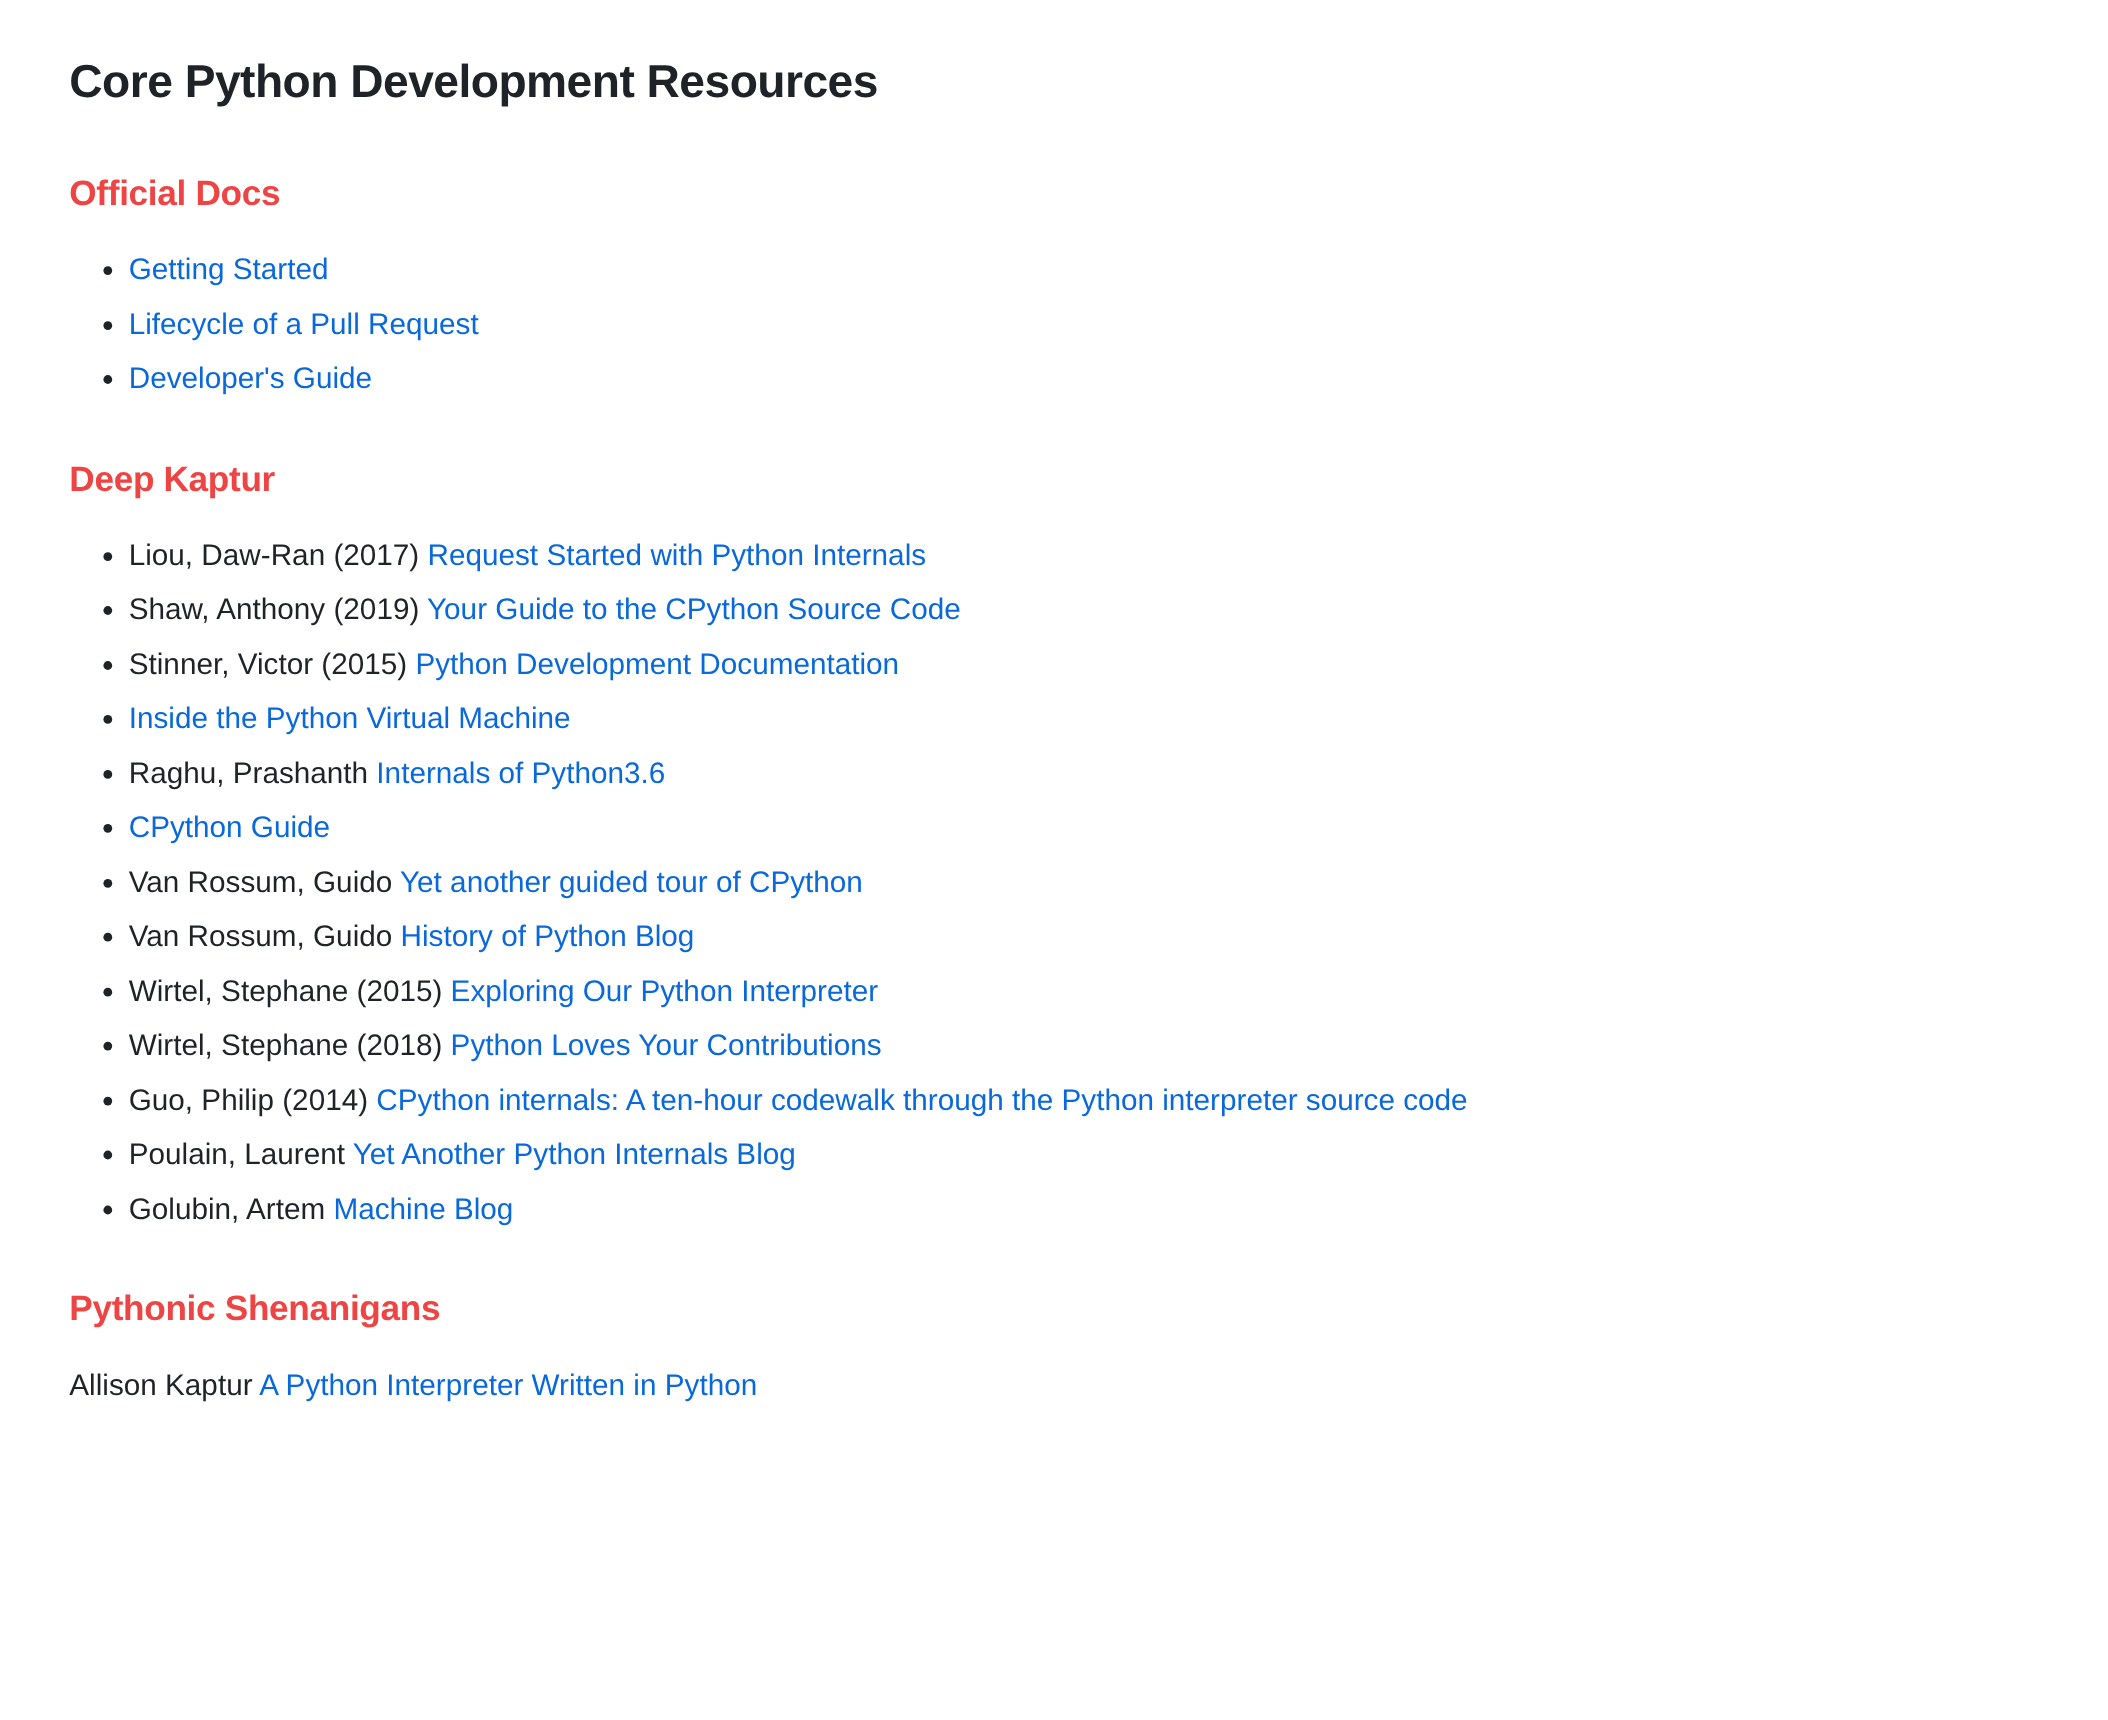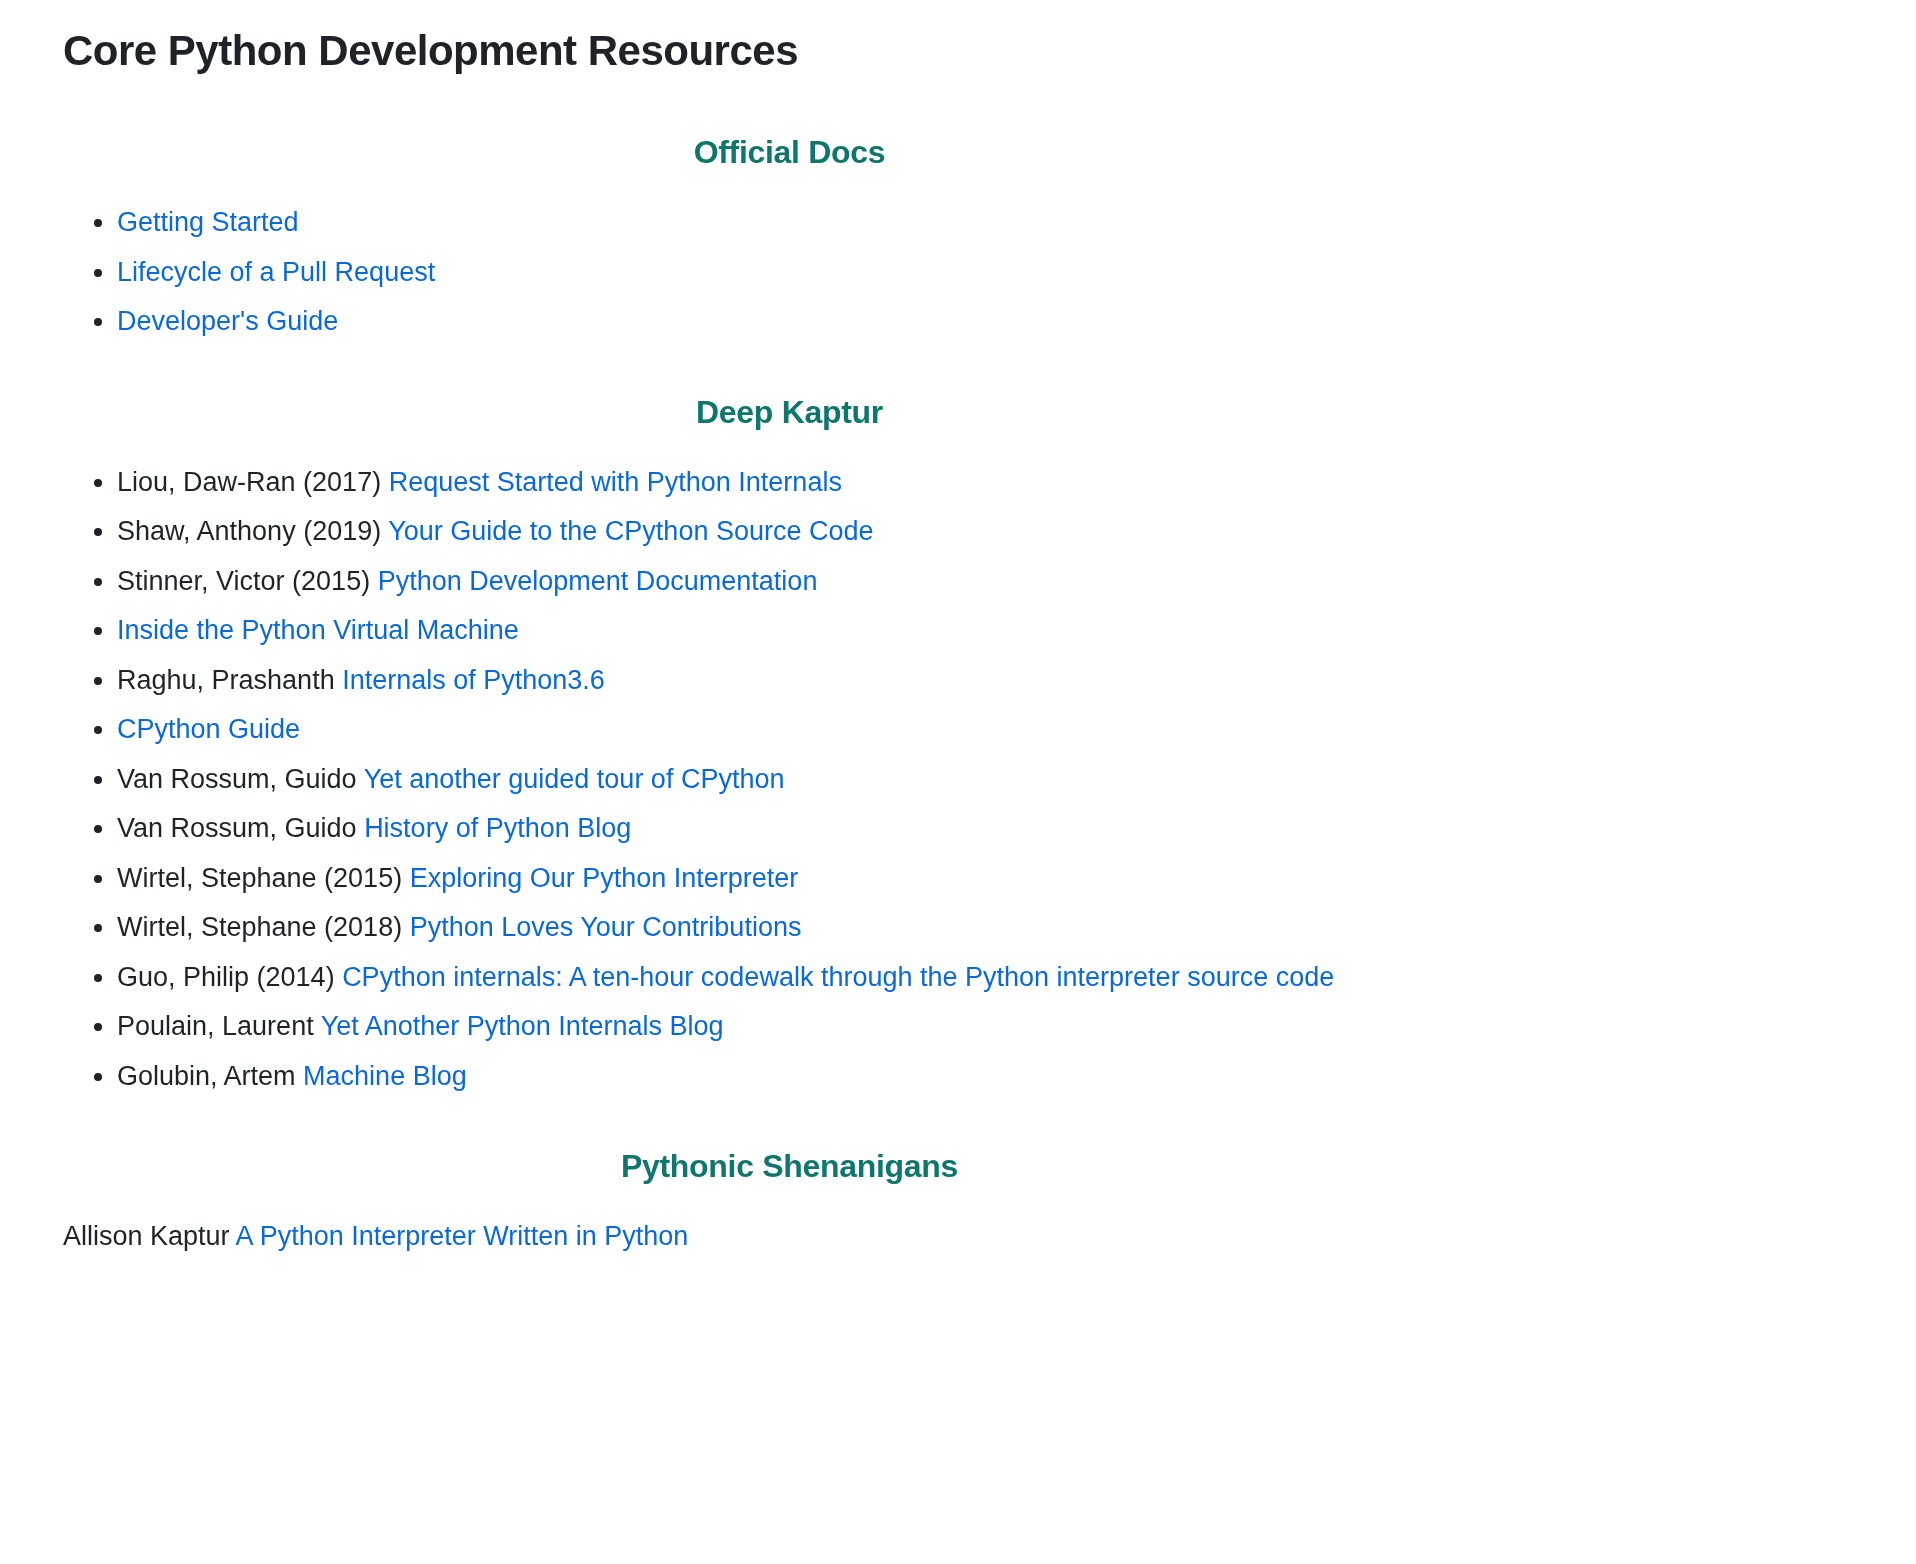--- a/index.html
+++ b/index.html
@@ -9,39 +9,38 @@
     background: #ffffff;
   }
   .page {
     width: 1576px;
     min-height: 1564px;
     background: #ffffff;
     color: #1f2328;
     font-family: "Liberation Sans", "DejaVu Sans", sans-serif;
     font-size: 27px;
     line-height: 1.5;
-    padding: 19px 60px 60px 63px;
+    padding: 42px 60px 60px 63px;
   }
   h1.doc-title {
     font-size: 42px;
     font-weight: 700;
     margin: 0 0 30px 0;
     letter-spacing: -0.5px;
     color: #1f2328;
   }
   p.intro {
     margin: 0 0 34px 0;
   }
   h2.section-heading {
     font-size: 32px;
     font-weight: 700;
     margin: 46px 0 26px 0;
     letter-spacing: -0.3px;
-    color: #0f766e;
-    text-align: center;
+    color: #ef4444;
   }
   ul.link-list {
     margin: 0 0 28px 0;
     padding-left: 2em;
   }
   ul.link-list li {
     margin-top: 1px;
     margin-bottom: 9px;
   }
   a.item-link {

